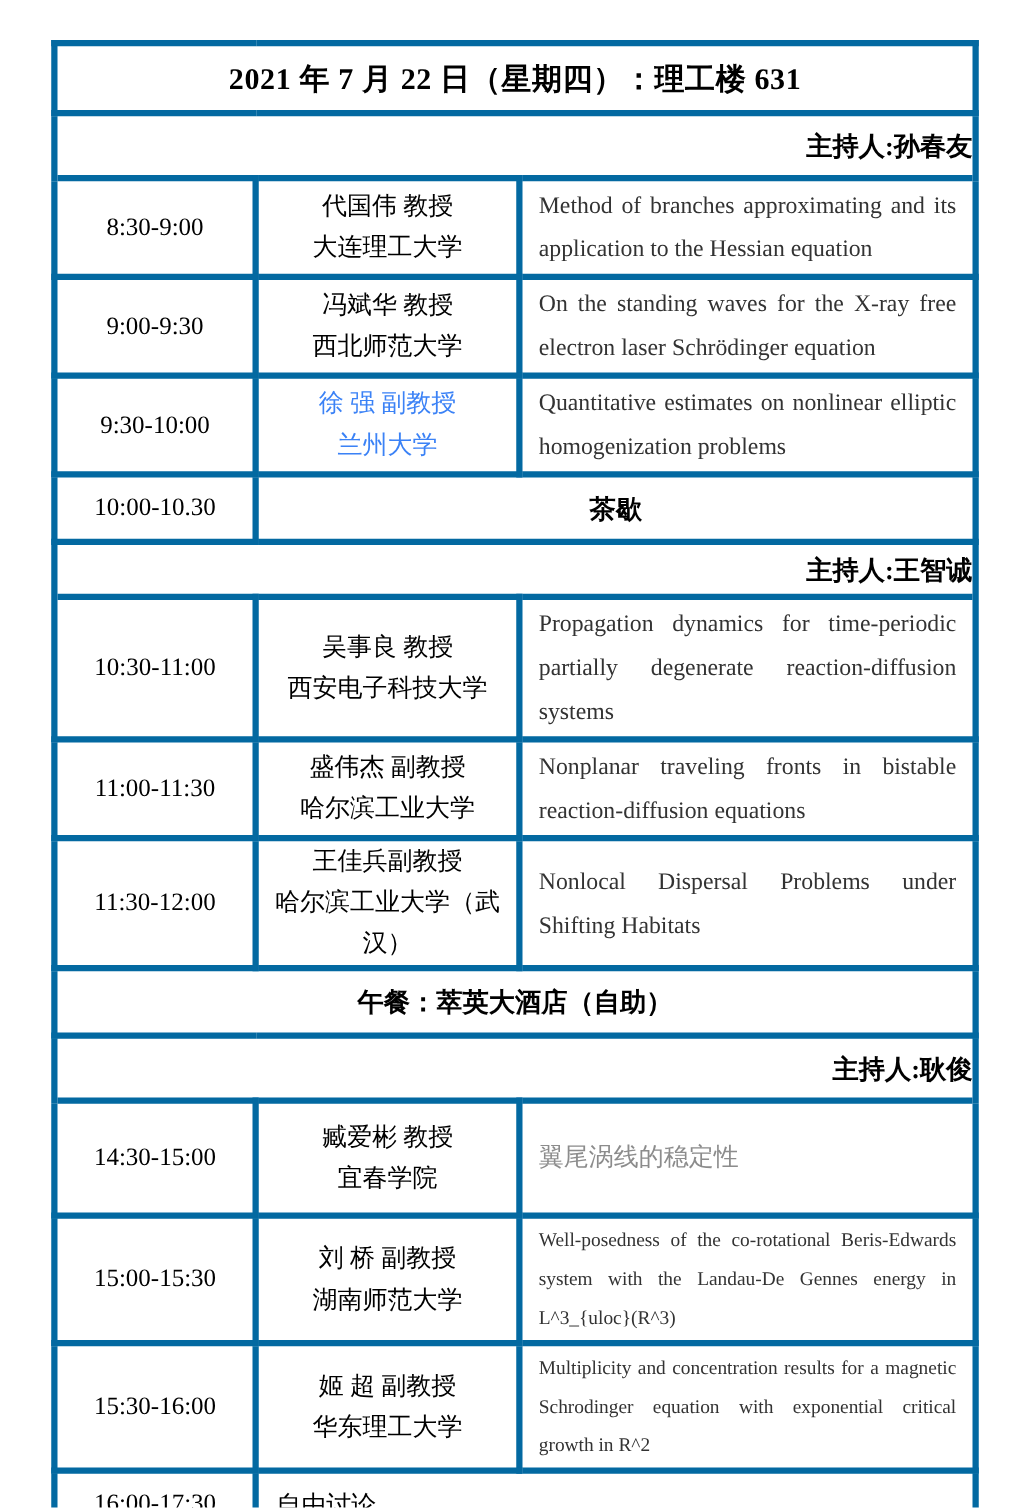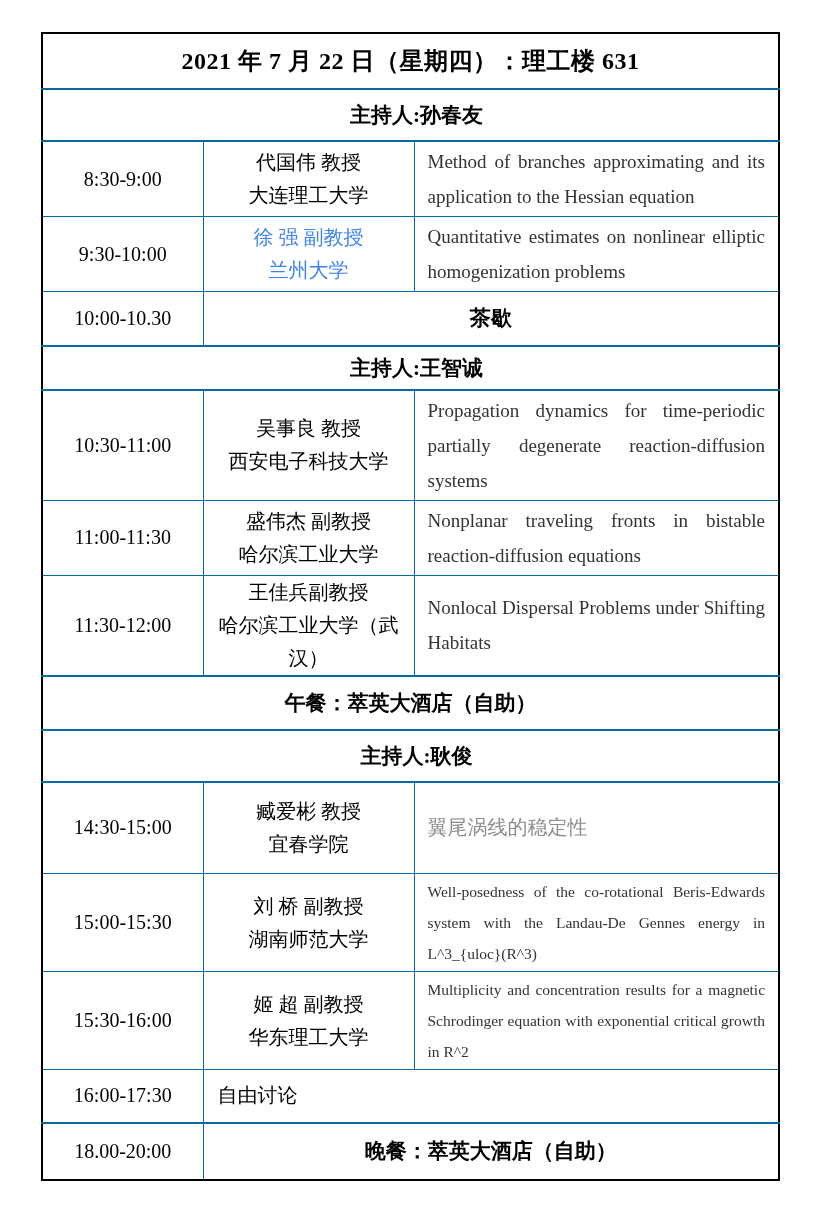--- a/index.html
+++ b/index.html
@@ -19,40 +19,40 @@
     left: 41px;
     top: 32px;
     width: 737px;
     border-collapse: collapse;
     table-layout: fixed;
   }
   col.c1 { width: 161px; }
   col.c2 { width: 211px; }
   col.c3 { width: 365px; }
   td {
-    border: 1px solid #0369a1;
+    border: 5px solid #0369a1;
     vertical-align: middle;
     padding: 0;
     overflow: hidden;
   }
   table.schedule { border: 2px solid #000000; }
   tr.sect > td { border-top-width: 2px; border-bottom-width: 2px; }
   tr.thick-top > td { border-top-width: 2px; }
 
   .title-cell {
     text-align: center;
     font-weight: bold;
     font-size: 24px;
     letter-spacing: 0.5px;
   }
   .chair-cell {
     font-weight: bold;
     font-size: 21px;
     padding-left: 12px;
-    text-align: center;
+    text-align: right;
   }
   .time-cell {
     text-align: center;
     font-size: 20px;
     white-space: nowrap;
   }
   .spk-cell {
     text-align: center;
     font-size: 20px;
     line-height: 33px;
@@ -108,20 +108,28 @@
 
   <tr style="height:71px">
     <td class="time-cell">8:30-9:00</td>
     <td class="spk-cell">
       <div>代国伟 教授</div>
       <div>大连理工大学</div>
     </td>
     <td class="ttl-cell">Method of branches approximating and its application to the Hessian equation</td>
   </tr>
   <tr style="height:71px">
+    <td class="time-cell">9:00-9:30</td>
+    <td class="spk-cell">
+      <div>冯斌华 教授</div>
+      <div>西北师范大学</div>
+    </td>
+    <td class="ttl-cell">On the standing waves for the X-ray free electron laser Schrödinger equation</td>
+  </tr>
+  <tr style="height:71px">
     <td class="time-cell">9:30-10:00</td>
     <td class="spk-cell muted">
       <div>徐 强 副教授</div>
       <div>兰州大学</div>
     </td>
     <td class="ttl-cell">Quantitative estimates on nonlinear elliptic homogenization problems</td>
   </tr>
 
   <tr style="height:54px">
     <td class="time-cell">10:00-10.30</td>

